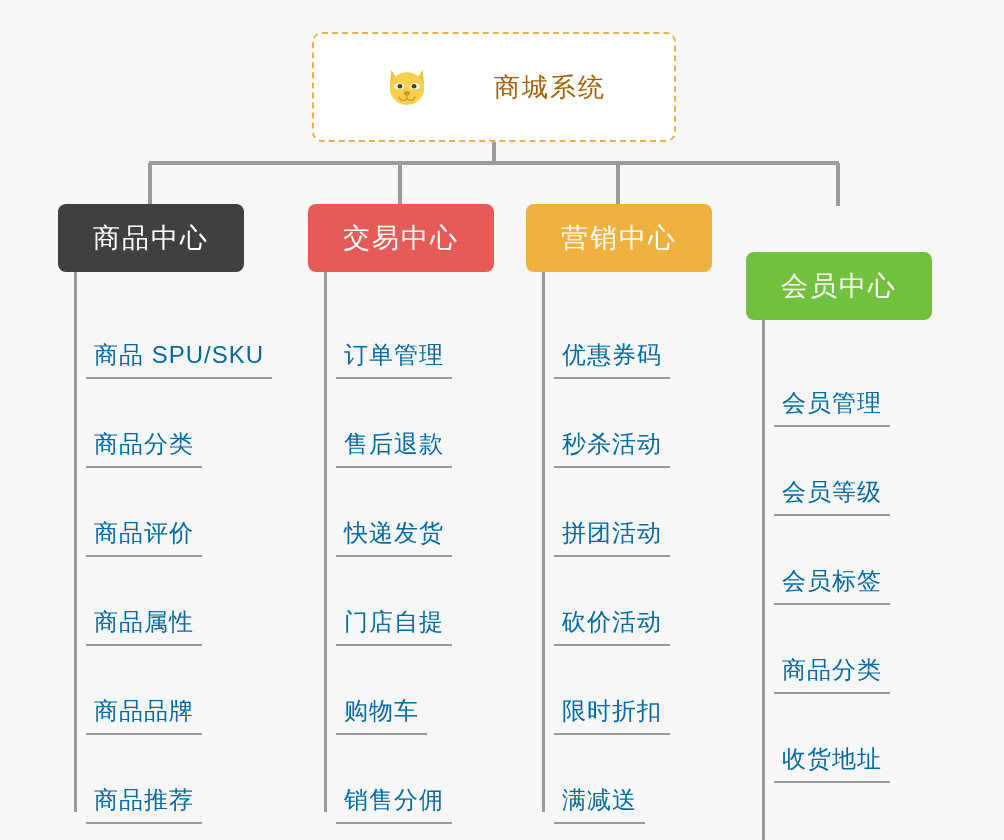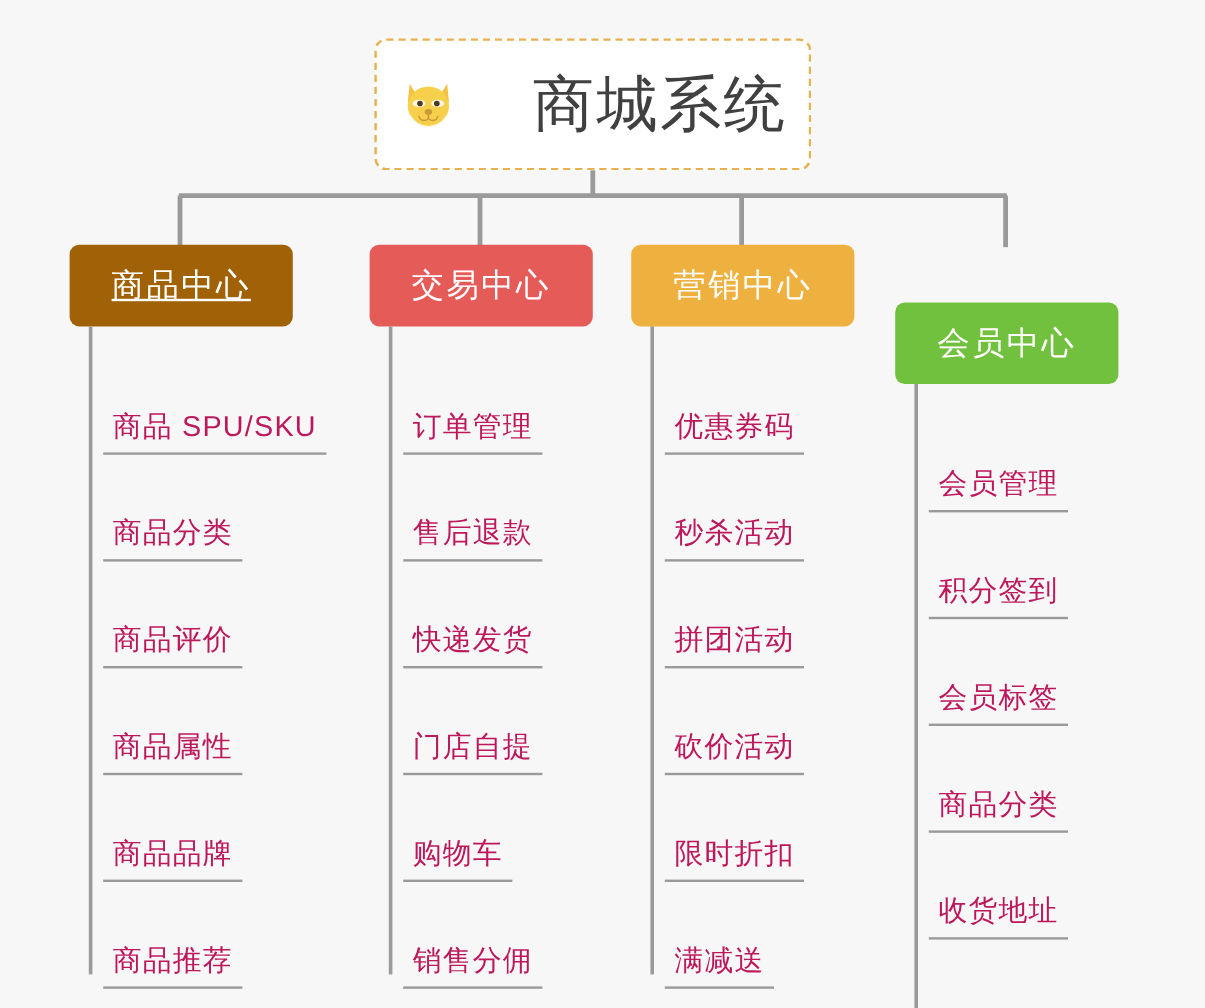--- a/index.html
+++ b/index.html
@@ -39,22 +39,22 @@
   }
   .root-emoji {
     font-size: 42px;
     line-height: 1;
     display: block;
     width: 50px;
     height: 50px;
   }
   .root-emoji svg { display: block; }
   .root-title {
-    font-size: 51px;
-    color: #404040;
+    font-size: 26px;
+    color: #a16207;
     letter-spacing: 2px;
     white-space: nowrap;
     margin-left: 48px;
   }
 
   
   .connector-layer {
     position: absolute;
     left: 0;
     top: 0;
@@ -94,35 +94,35 @@
   .leaf {
     position: relative;
     height: 89px;
     display: flex;
     align-items: flex-end;
     padding-left: 28px;
     box-sizing: border-box;
   }
   .leaf-label {
     font-size: 24px;
-    color: #be185d;
+    color: #0369a1;
     letter-spacing: 1px;
     padding: 0 8px 6px 8px;
     border-bottom: 2px solid #9a9a9a;
     white-space: nowrap;
     display: inline-block;
   }
 
   
   .branch-1 { left: 58px;  width: 186px; }
   .branch-2 { left: 308px; width: 186px; }
   .branch-3 { left: 526px; width: 186px; }
   .branch-4 { left: 746px; width: 186px; margin-top: 48px; }
 
-  .branch-1 .branch-header { background: #a16207; text-decoration: underline; }
+  .branch-1 .branch-header { background: #404040; }
   .branch-2 .branch-header { background: #e55b57; text-align: center; }
   .branch-3 .branch-header { background: #eeb03f; }
   .branch-4 .branch-header { background: #72c13e; }
 
   .branch-1 .trunk { left: 16px; }
   .branch-2 .trunk { left: 16px; }
   .branch-3 .trunk { left: 16px; }
   .branch-4 .trunk { left: 16px; }
 </style>
 </head>
@@ -245,21 +245,21 @@
   <div class="branch branch-4">
     <div class="branch-header">
       <span>会员中心</span>
     </div>
     <div class="branch-items">
       <div class="trunk" style="height:540px;"></div>
       <div class="leaf">
           <span class="leaf-label">会员管理</span>
         </div>
       <div class="leaf">
-          <span class="leaf-label">积分签到</span>
+          <span class="leaf-label">会员等级</span>
         </div>
       <div class="leaf">
           <span class="leaf-label">会员标签</span>
         </div>
       <div class="leaf">
           <span class="leaf-label">商品分类</span>
         </div>
       <div class="leaf">
           <span class="leaf-label">收货地址</span>
         </div>

